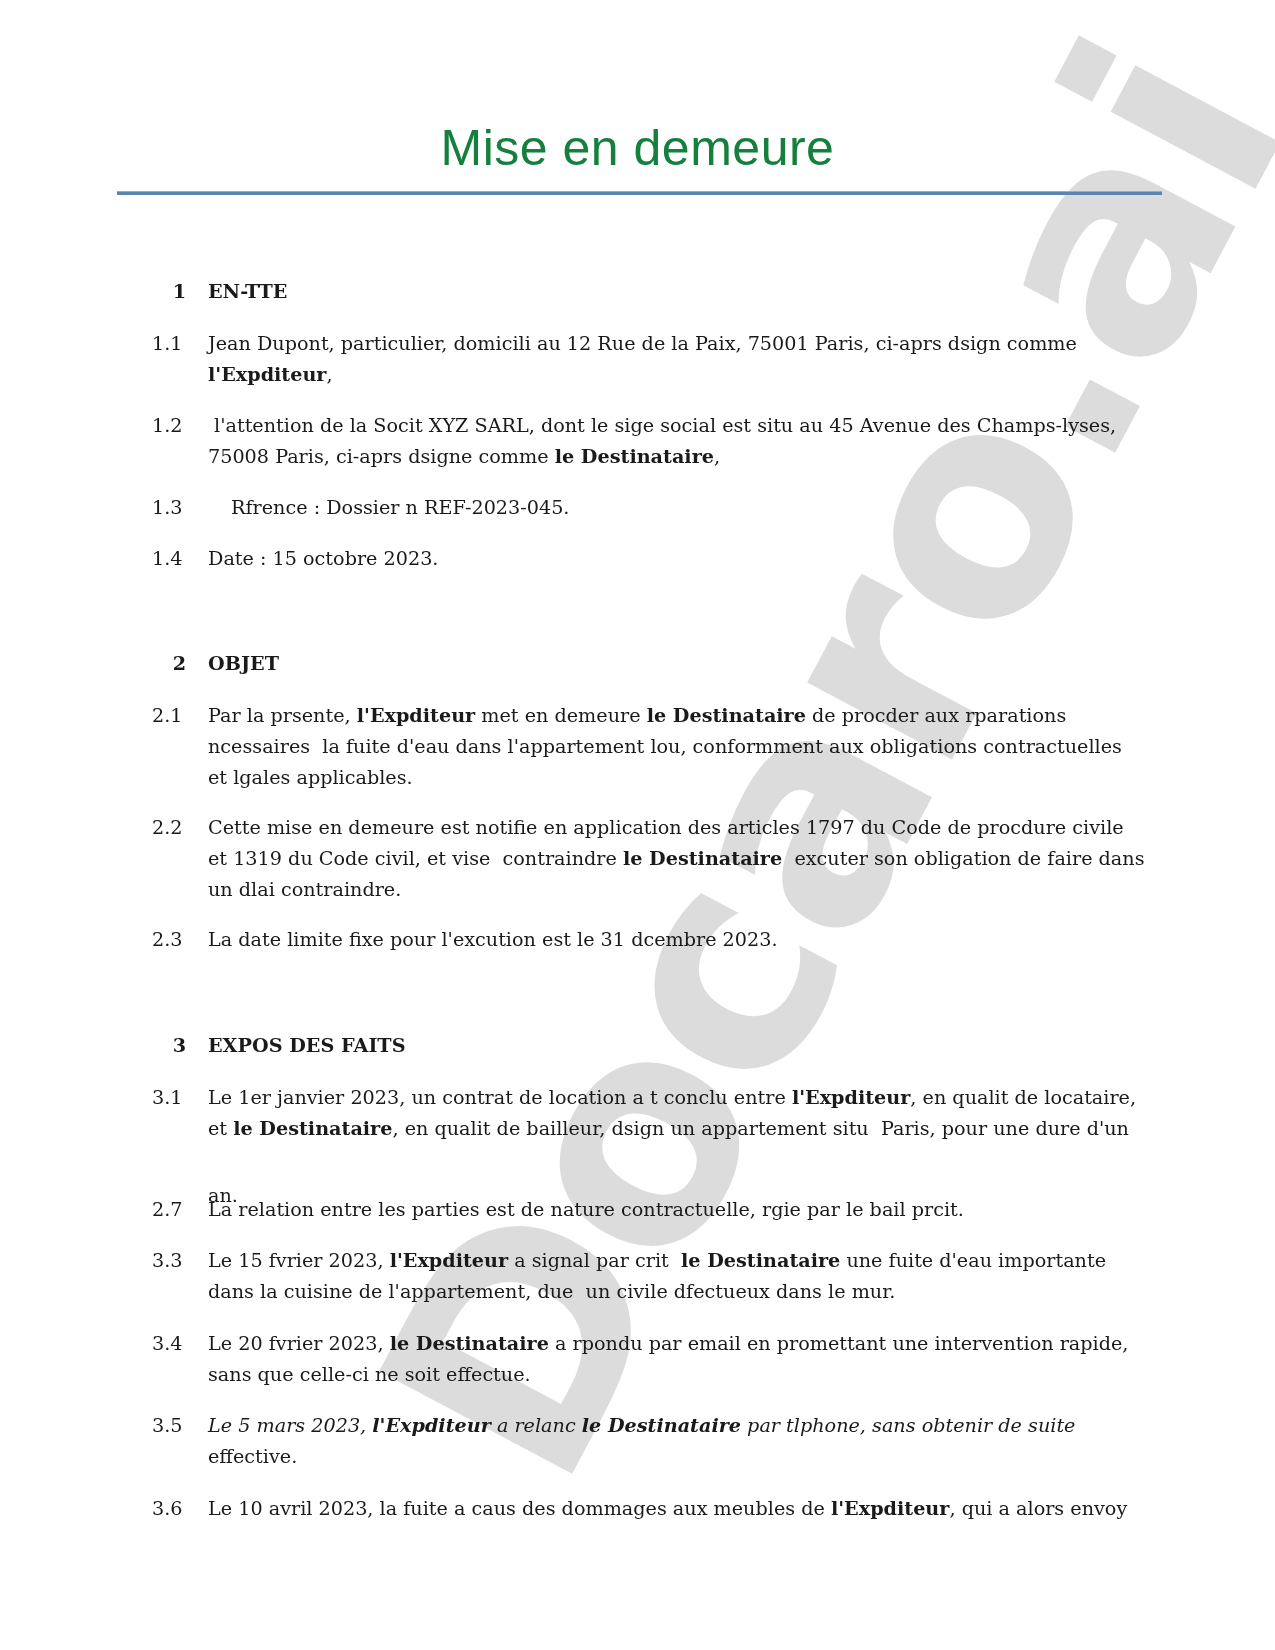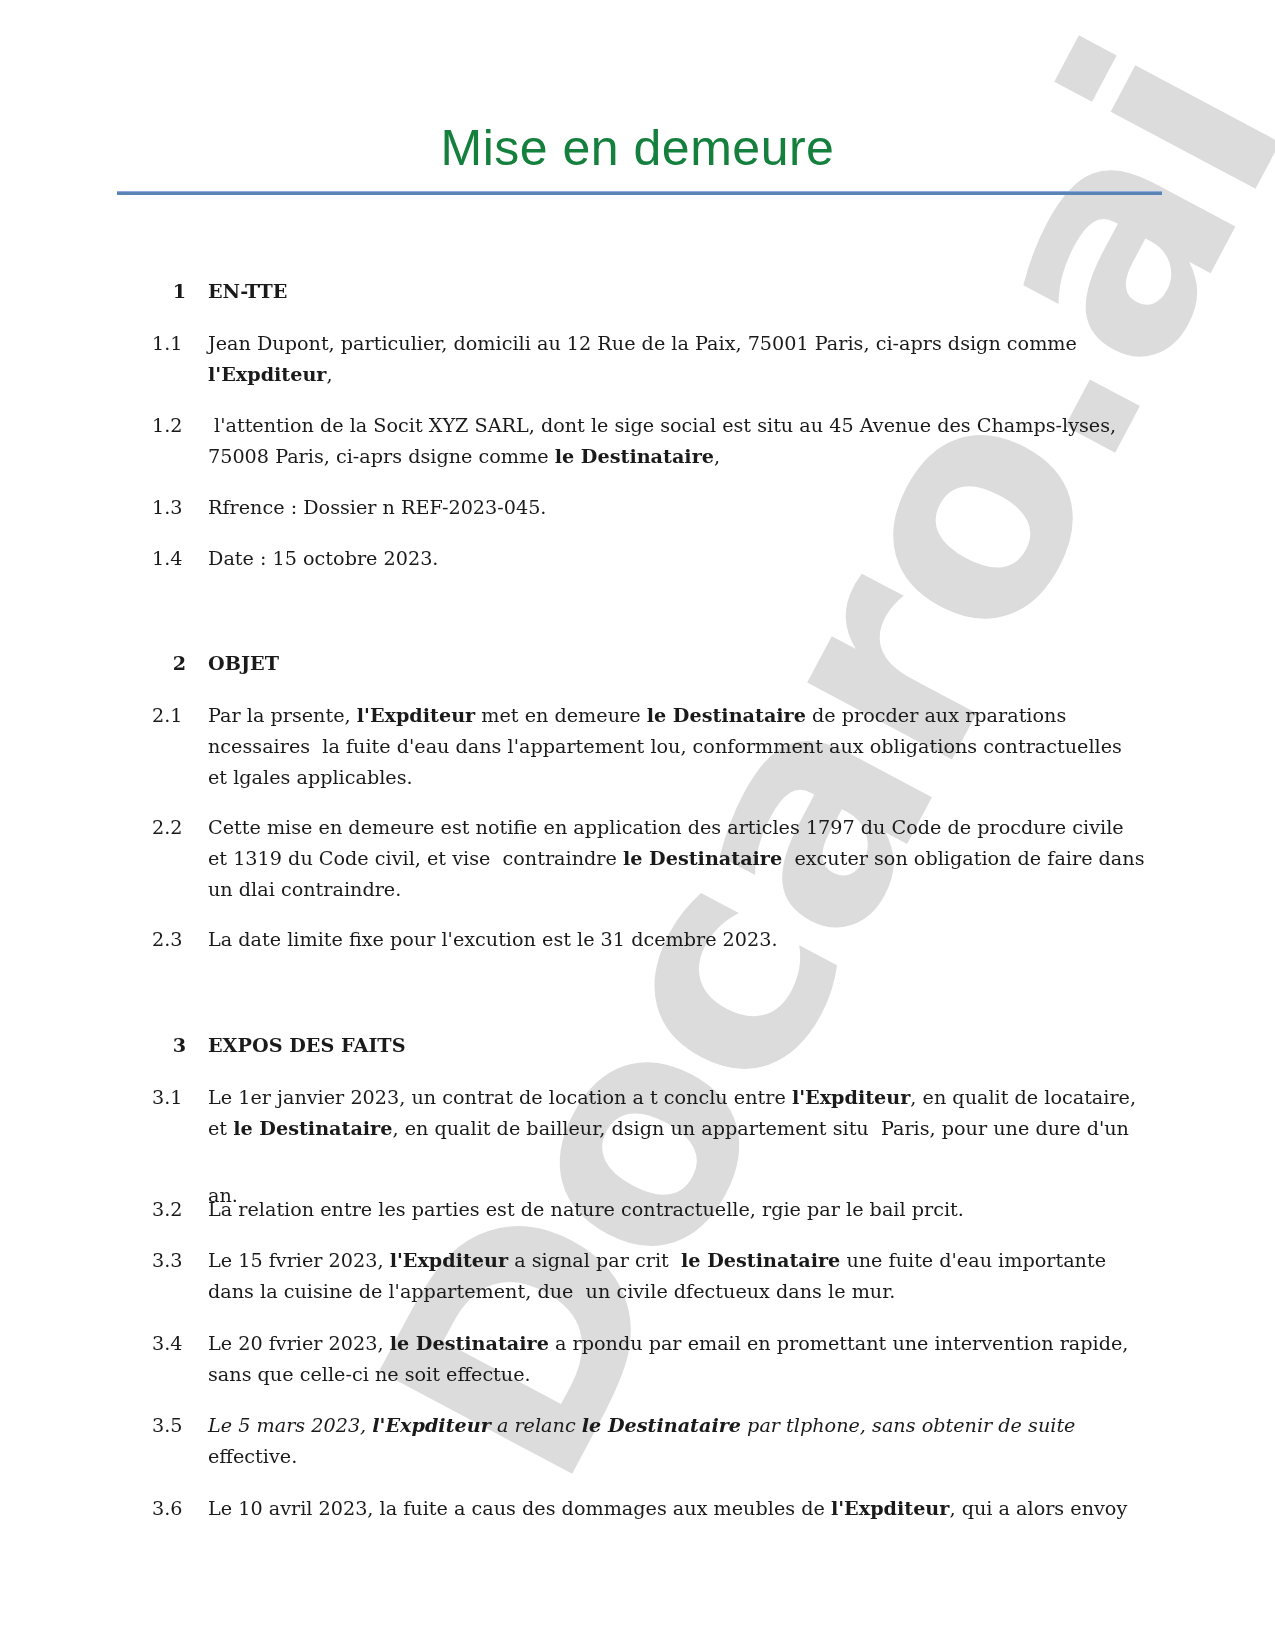--- a/index.html
+++ b/index.html
@@ -50,21 +50,21 @@
         <div class="row" style="top: 410px;">
           <span class="num">1.2</span>
           <div class="txt">
             <div style="white-space: pre;"><span> l'attention de la Socit XYZ SARL, dont le sige social est situ au 45 Avenue des Champs-lyses,</span></div>
             <div style="white-space: pre;"><span>75008 Paris, ci-aprs dsigne comme </span><b>le Destinataire</b><span>,</span></div>
           </div>
         </div>
         <div class="row" style="top: 492px;">
           <span class="num">1.3</span>
           <div class="txt">
-            <div style="white-space: pre;"><span>Rfrence : Dossier n REF-2023-045.</span></div>
+            <div style="white-space: pre; margin-left: 23px;"><span>Rfrence : Dossier n REF-2023-045.</span></div>
           </div>
         </div>
         <div class="row" style="top: 543px;">
           <span class="num">1.4</span>
           <div class="txt">
             <div style="white-space: pre;"><span>Date : 15 octobre 2023.</span></div>
           </div>
         </div>
         <div class="row" style="top: 648px;">
           <span class="num h">2</span>
@@ -98,21 +98,21 @@
         </div>
         <div class="row" style="top: 1082px;">
           <span class="num">3.1</span>
           <div class="txt">
             <div style="white-space: pre;"><span>Le 1er janvier 2023, un contrat de location a t conclu entre </span><b>l'Expditeur</b><span>, en qualit de locataire,</span></div>
             <div style="white-space: pre;"><span>et </span><b>le Destinataire</b><span>, en qualit de bailleur, dsign un appartement situ  Paris, pour une dure d'un</span></div>
             <div style="white-space: pre; margin-top: 36px;"><span>an.</span></div>
           </div>
         </div>
         <div class="row" style="top: 1194px;">
-          <span class="num">3.2</span>
+          <span class="num">2.7</span>
           <div class="txt">
             <div style="white-space: pre;"><span>La relation entre les parties est de nature contractuelle, rgie par le bail prcit.</span></div>
           </div>
         </div>
         <div class="row" style="top: 1245px;">
           <span class="num">3.3</span>
           <div class="txt">
             <div style="white-space: pre;"><span>Le 15 fvrier 2023, </span><b>l'Expditeur</b><span> a signal par crit  </span><b>le Destinataire</b><span> une fuite d'eau importante</span></div>
             <div style="white-space: pre;"><span>dans la cuisine de l'appartement, due  un civile dfectueux dans le mur.</span></div>
           </div>

